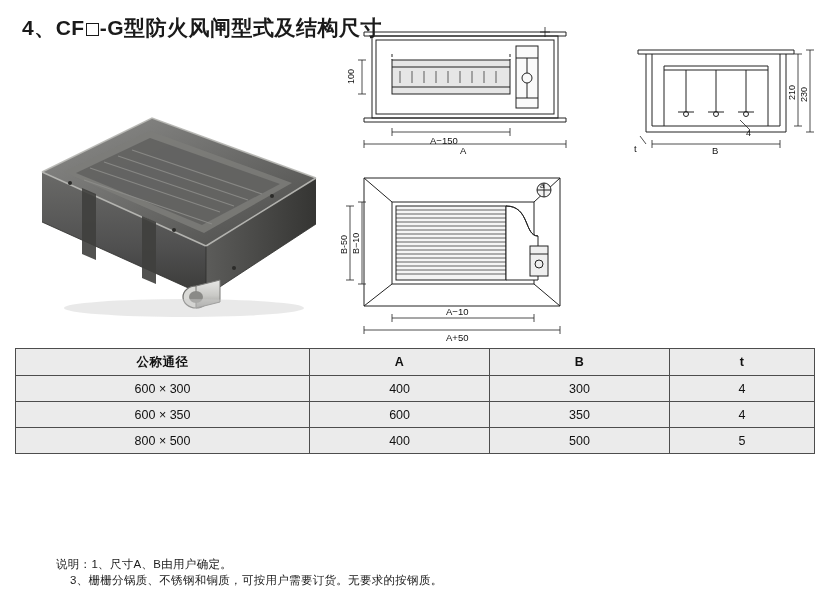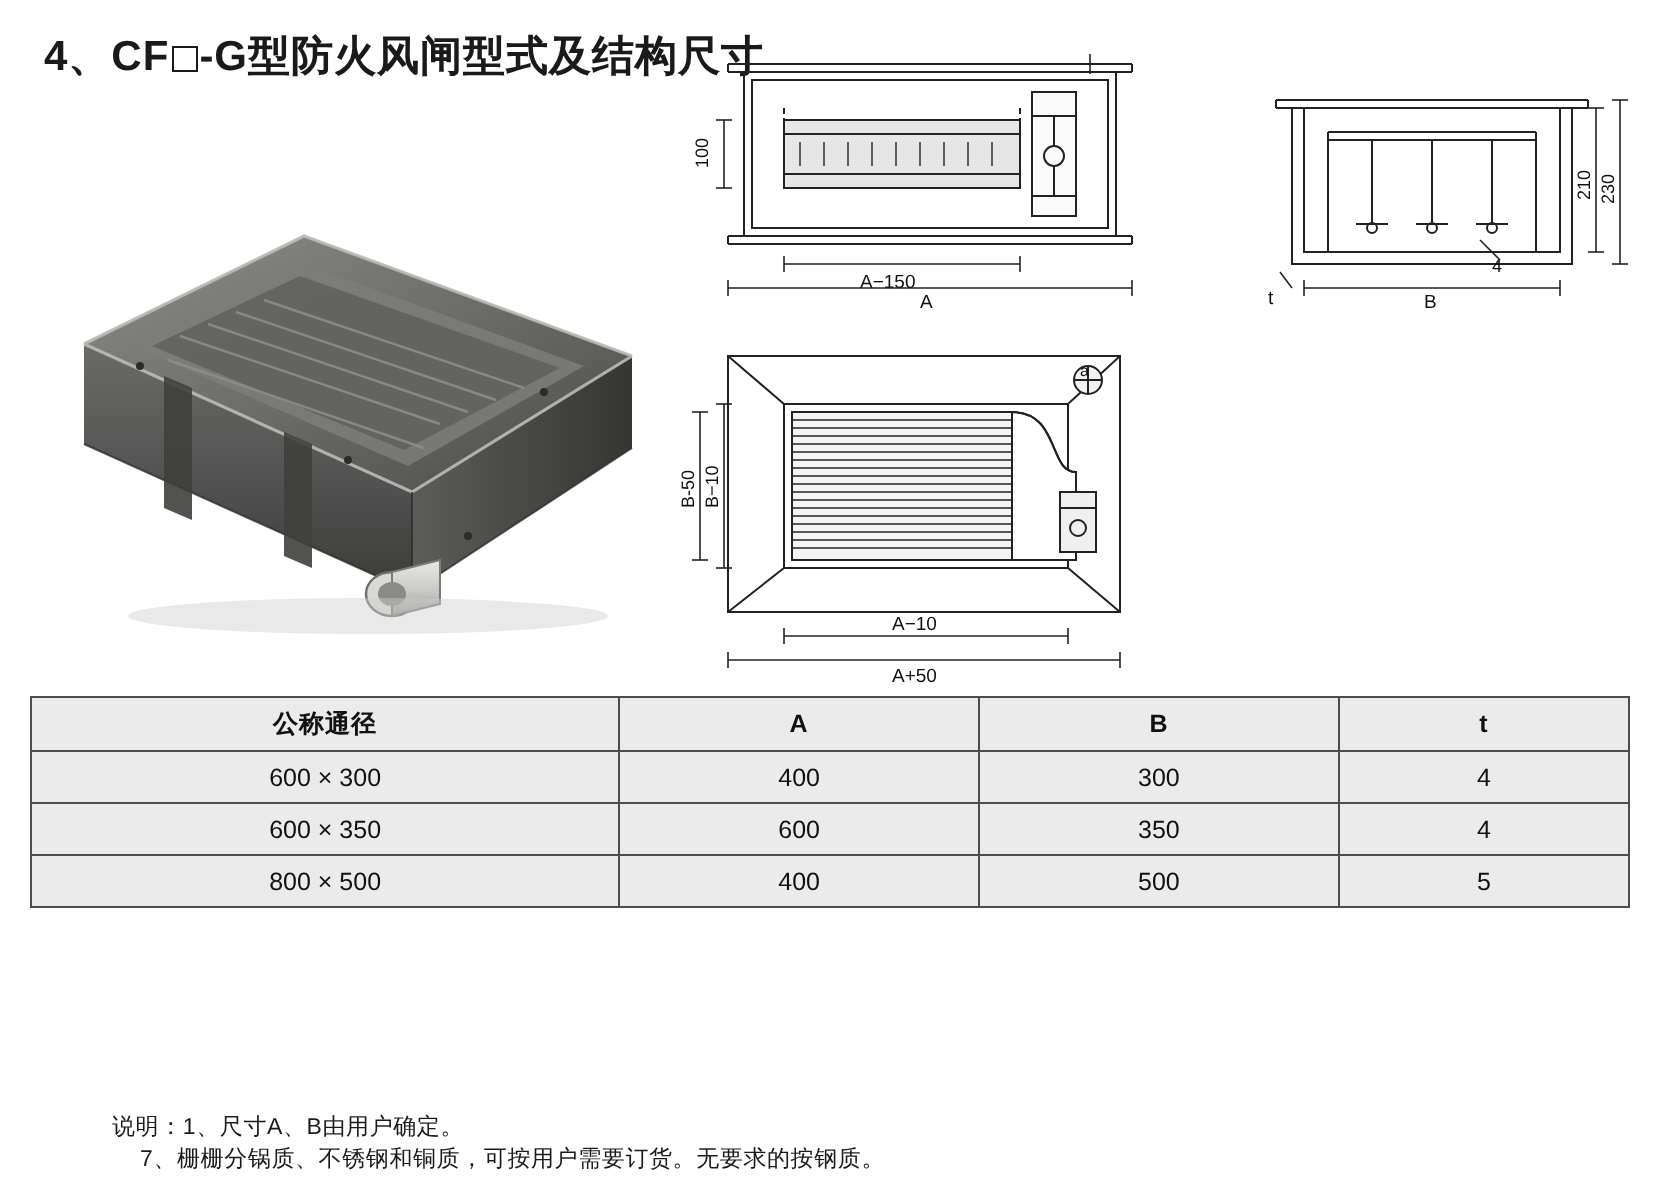--- a/index.html
+++ b/index.html
@@ -406,16 +406,16 @@
         <td>800 × 500</td>
         <td>400</td>
         <td>500</td>
         <td>5</td>
       </tr>
     </tbody>
   </table>
 
   <div class="notes">
     <div>说明：1、尺寸A、B由用户确定。</div>
-    <div class="n2">7、栅栅分锅质、不锈钢和铜质，可按用户需要订货。无要求的按钢质。</div>
+    <div class="n2">3、栅栅分锅质、不锈钢和铜质，可按用户需要订货。无要求的按钢质。</div>
   </div>
 
 </div>
 
 </body></html>

